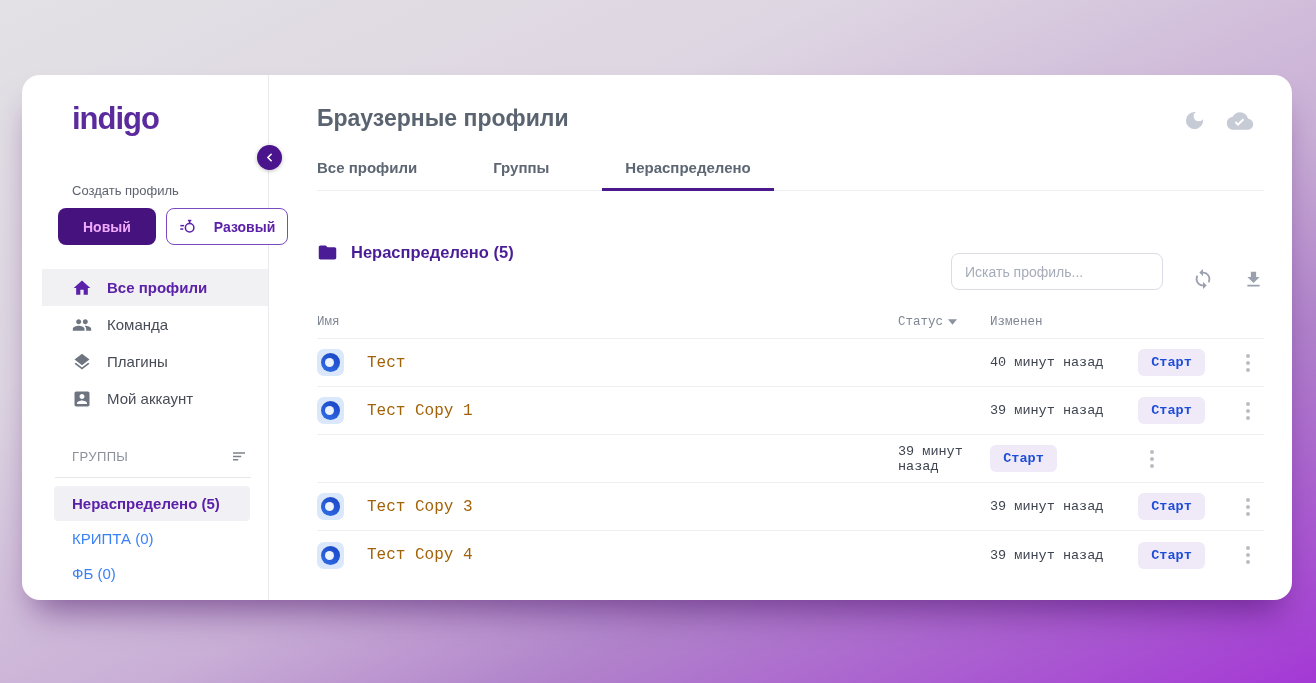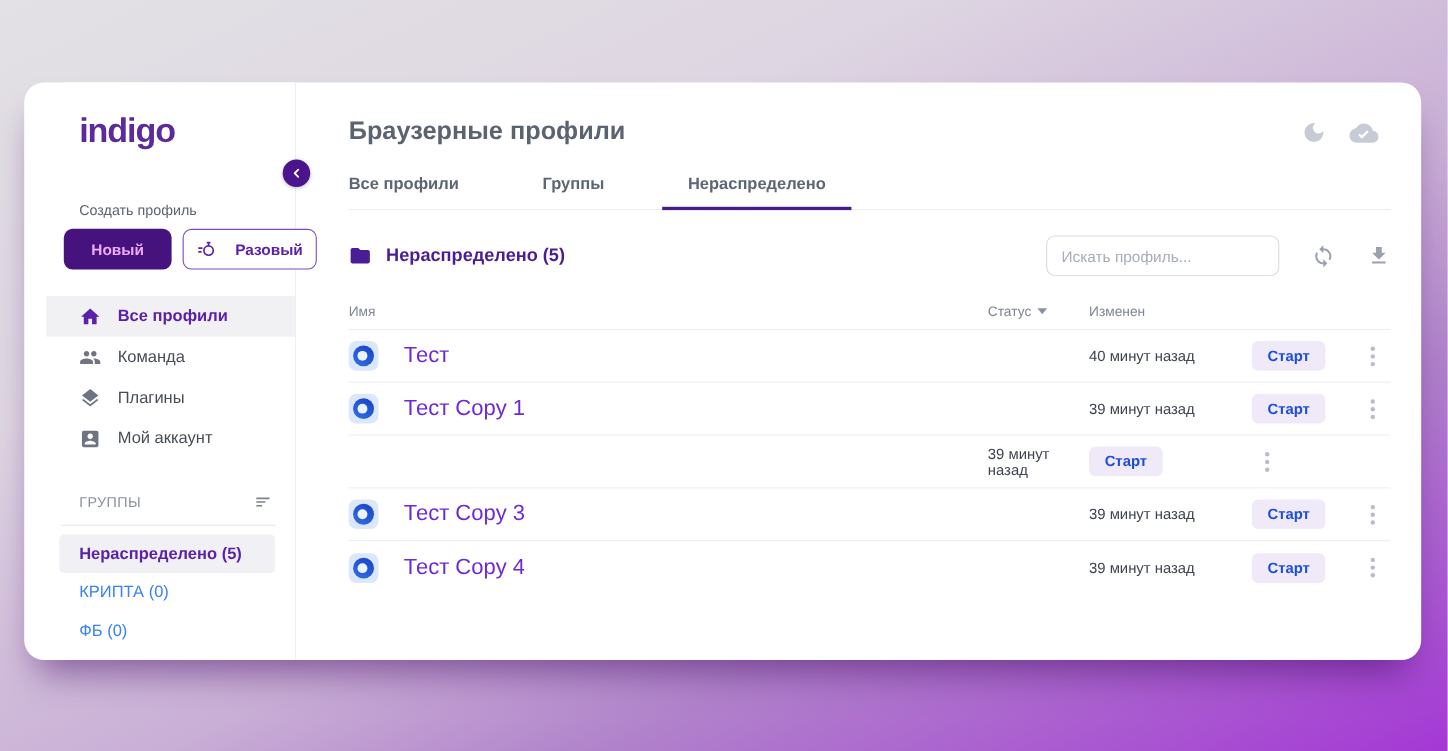--- a/index.html
+++ b/index.html
@@ -49,39 +49,39 @@
   .main { flex: 1; padding: 0 28px 0 48px; position: relative; min-width: 0; }
   .page-title { margin-top: 30px; font-size: 23px; font-weight: 700; color: #5a6370; }
   .header-icons { position: absolute; top: 34px; right: 38px; display: flex; gap: 20px; align-items: center; }
   .icon-btn { background: none; border: none; cursor: pointer; padding: 0; display: flex; }
   .tabs { display: flex; margin-top: 27px; border-bottom: 1px solid #eceef2; }
   .tab { position: relative; padding-bottom: 14px; margin-right: 76px; font-size: 15px; font-weight: 700; color: #5d6673; cursor: pointer; }
   .tab.active::after { content: ""; position: absolute; left: -23px; right: -23px; bottom: -1px; height: 3px; background: #4a1a8c; }
   .toolbar { margin-top: 23px; display: flex; align-items: center; }
   .section-head { display: flex; align-items: center; gap: 13px; }
   .section-title { font-size: 16.5px; font-weight: 700; color: #4a1d96; }
-  .toolbar-right { margin-left: auto; display: flex; align-items: center; }
+  .toolbar-right { margin-left: auto; display: flex; align-items: flex-end; margin-top: 39px; }
   .search-input {
     width: 212px; height: 37px; border: 1px solid #d9dce4; border-radius: 8px;
     padding: 0 13px; font-size: 14px; color: #3c414c; font-family: inherit; outline: none;
   }
   .search-input::placeholder { color: #a6acb8; }
   .toolbar-right .icon-btn { margin-left: 29px; }
   
   .table { margin-top: 16px; }
-  .thead, .trow { display: grid; grid-template-columns: minmax(0,1fr) 92px 148px 96px 30px; align-items: center; }
+  .thead, .trow { display: grid; grid-template-columns: minmax(0,1fr) 92px 148px 96px 30px; align-items: center; font-family: Liberation Mono, monospace; }
   .thead { height: 33px; border-bottom: 1px solid #edeef1; font-size: 12.5px; color: #7f8794; }
   .th-status { display: flex; align-items: center; gap: 5px; cursor: pointer; }
   .trow { height: 48px; border-bottom: 1px solid #edeef1; }
   .trow:last-child { border-bottom: none; }
   .name-cell { display: flex; align-items: center; gap: 23px; min-width: 0; }
   .profile-icon { width: 27px; height: 27px; border-radius: 7px; background: #dbe7fb; display: flex; align-items: center; justify-content: center; }
   .donut { width: 19px; height: 19px; border-radius: 50%; background: linear-gradient(215deg, #1b49c9 15%, #2f6ae0 85%); position: relative; }
   .donut::after { content: ""; position: absolute; left: 4px; top: 5px; width: 9px; height: 9px; border-radius: 50%; background: #edf3fd; }
-  .row-name { font-size: 20px; color: #6d28d9; white-space: nowrap; overflow: hidden; text-overflow: ellipsis; }
+  .row-name { font-size: 16px; color: #a16207; white-space: nowrap; overflow: hidden; text-overflow: ellipsis; }
   .modified-cell { font-size: 13.5px; color: #3e4450; }
   .btn-start {
     background: #efe9f8; color: #1d4ed8; border: none; border-radius: 6px;
     font-size: 13.5px; font-weight: 600; padding: 6px 0; width: 67px; cursor: pointer; font-family: inherit;
   }
   .menu-btn { background: none; border: none; cursor: pointer; display: flex; flex-direction: column; gap: 3px; align-items: center; padding: 4px; margin-left: 8px; }
   .menu-btn i { width: 4px; height: 4px; border-radius: 50%; background: #b9bdc6; display: block; }
 </style>
 </head>
 <body>

